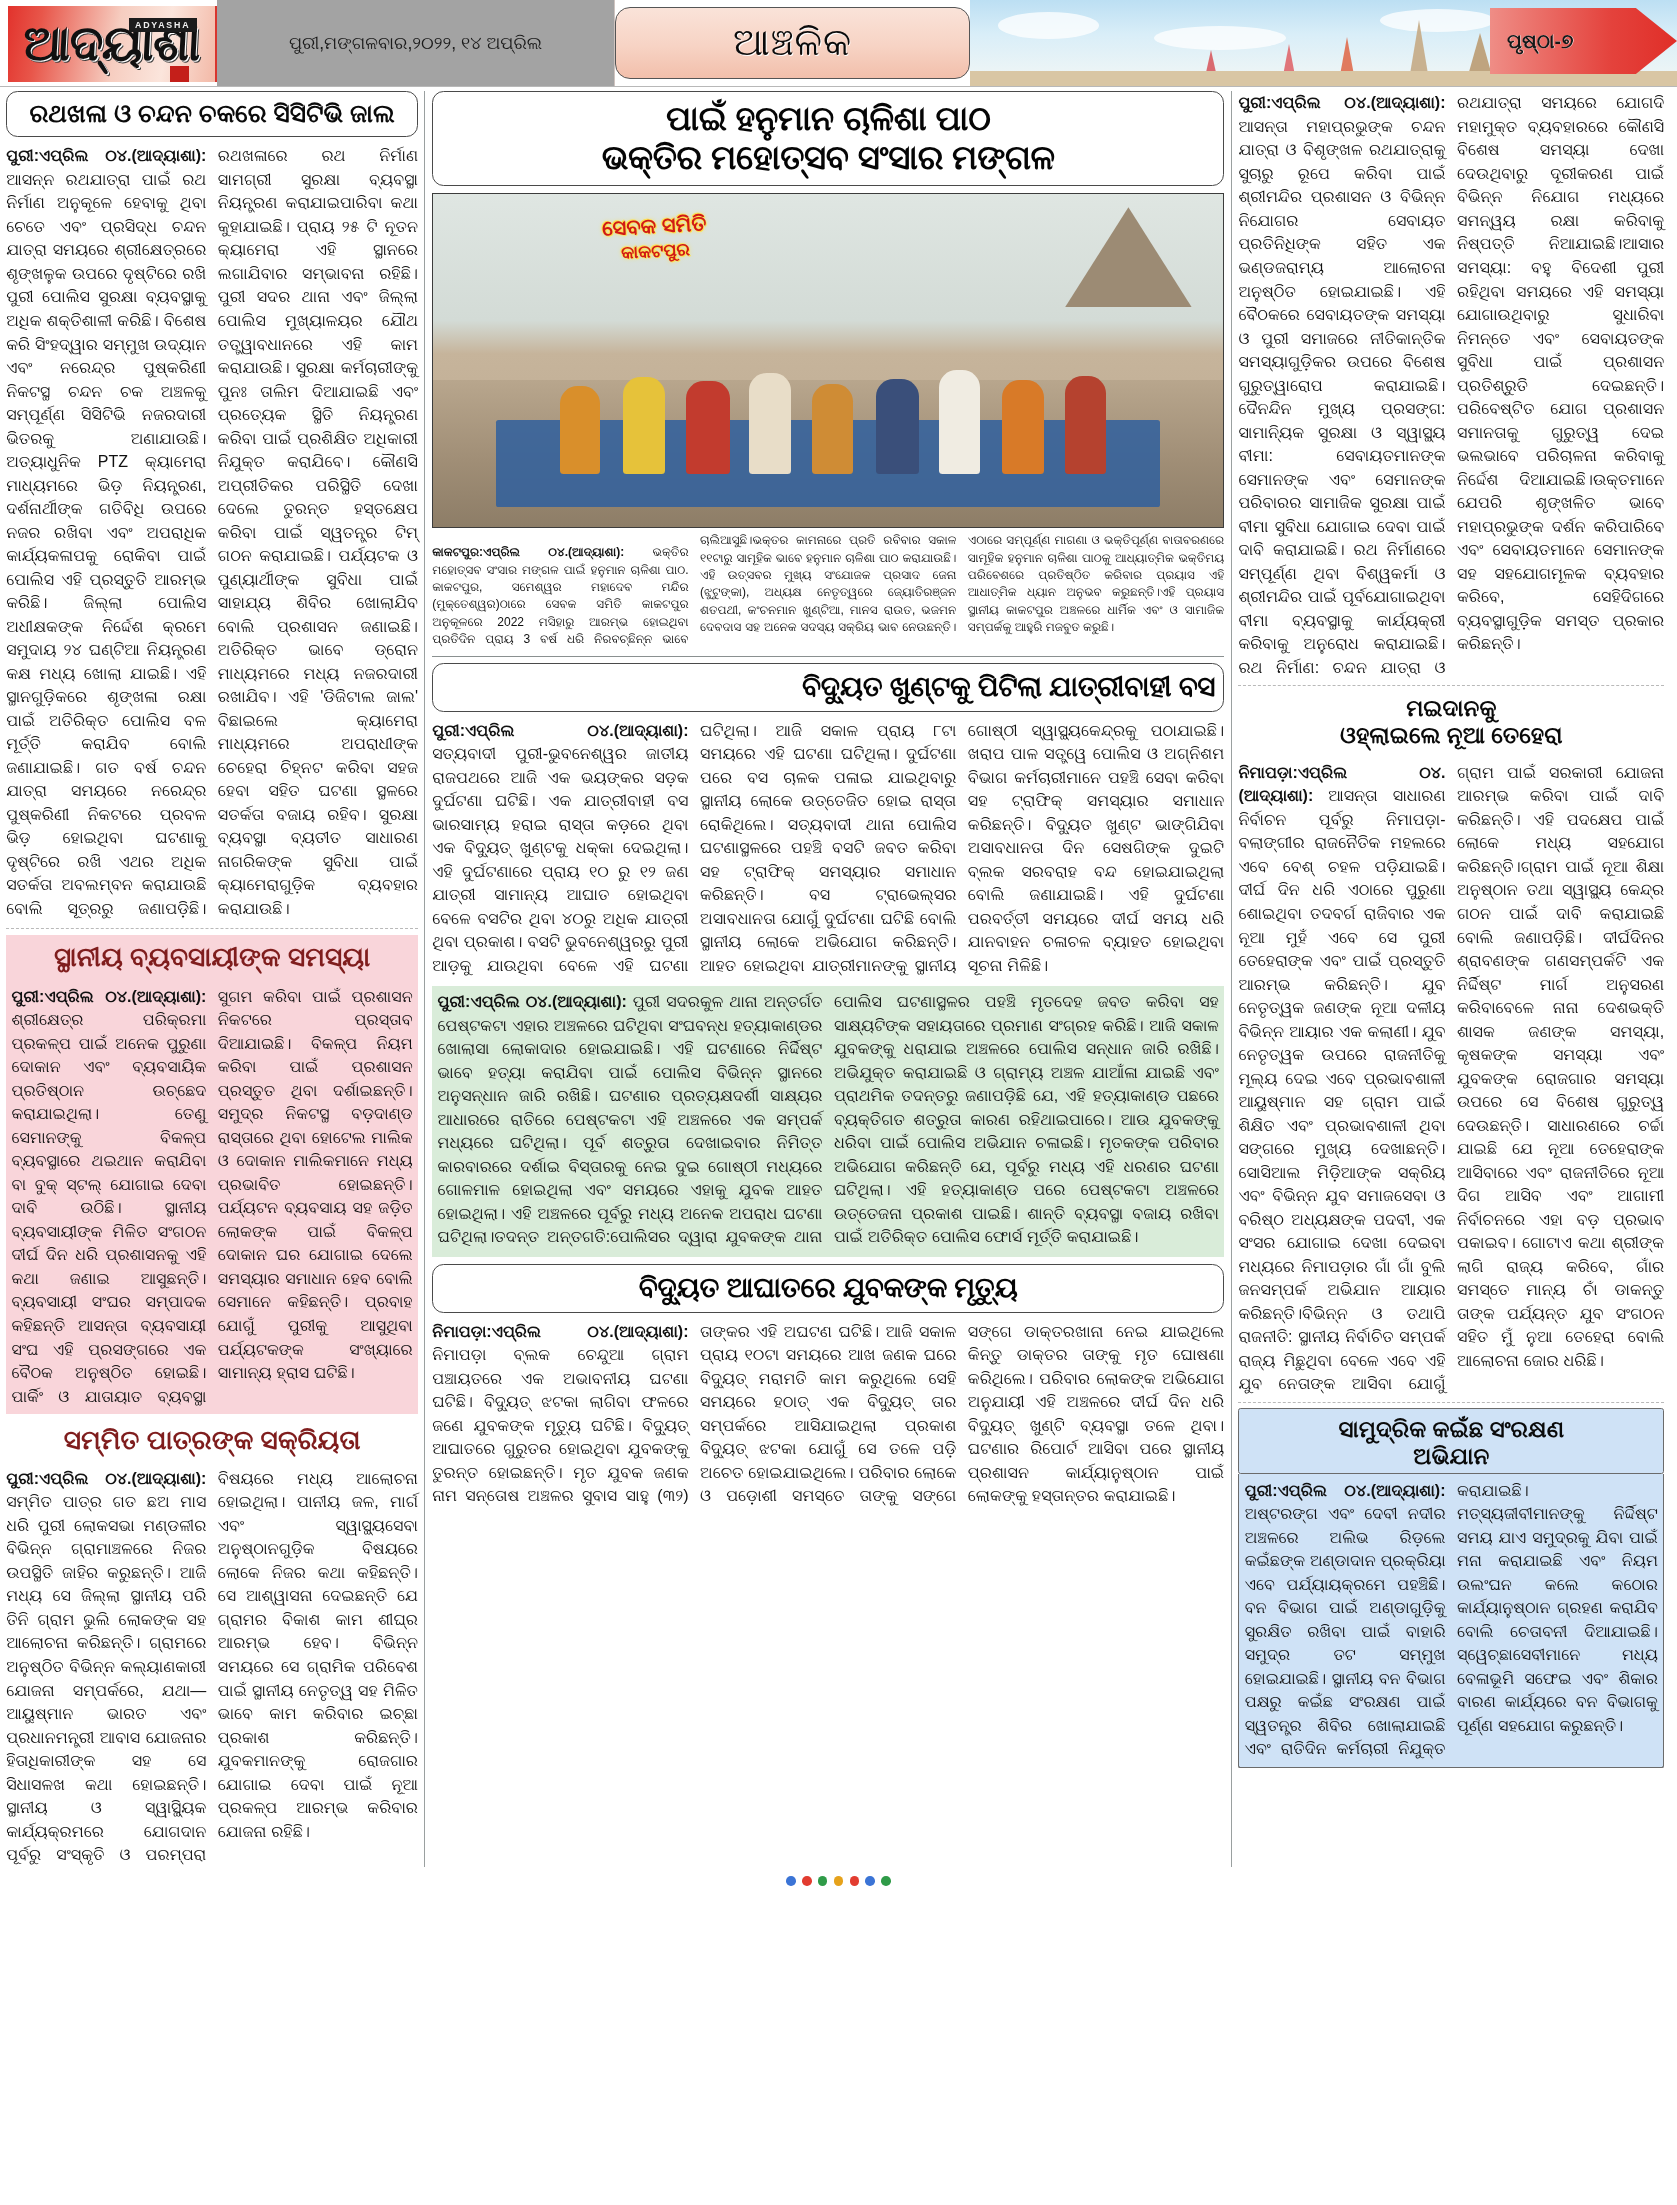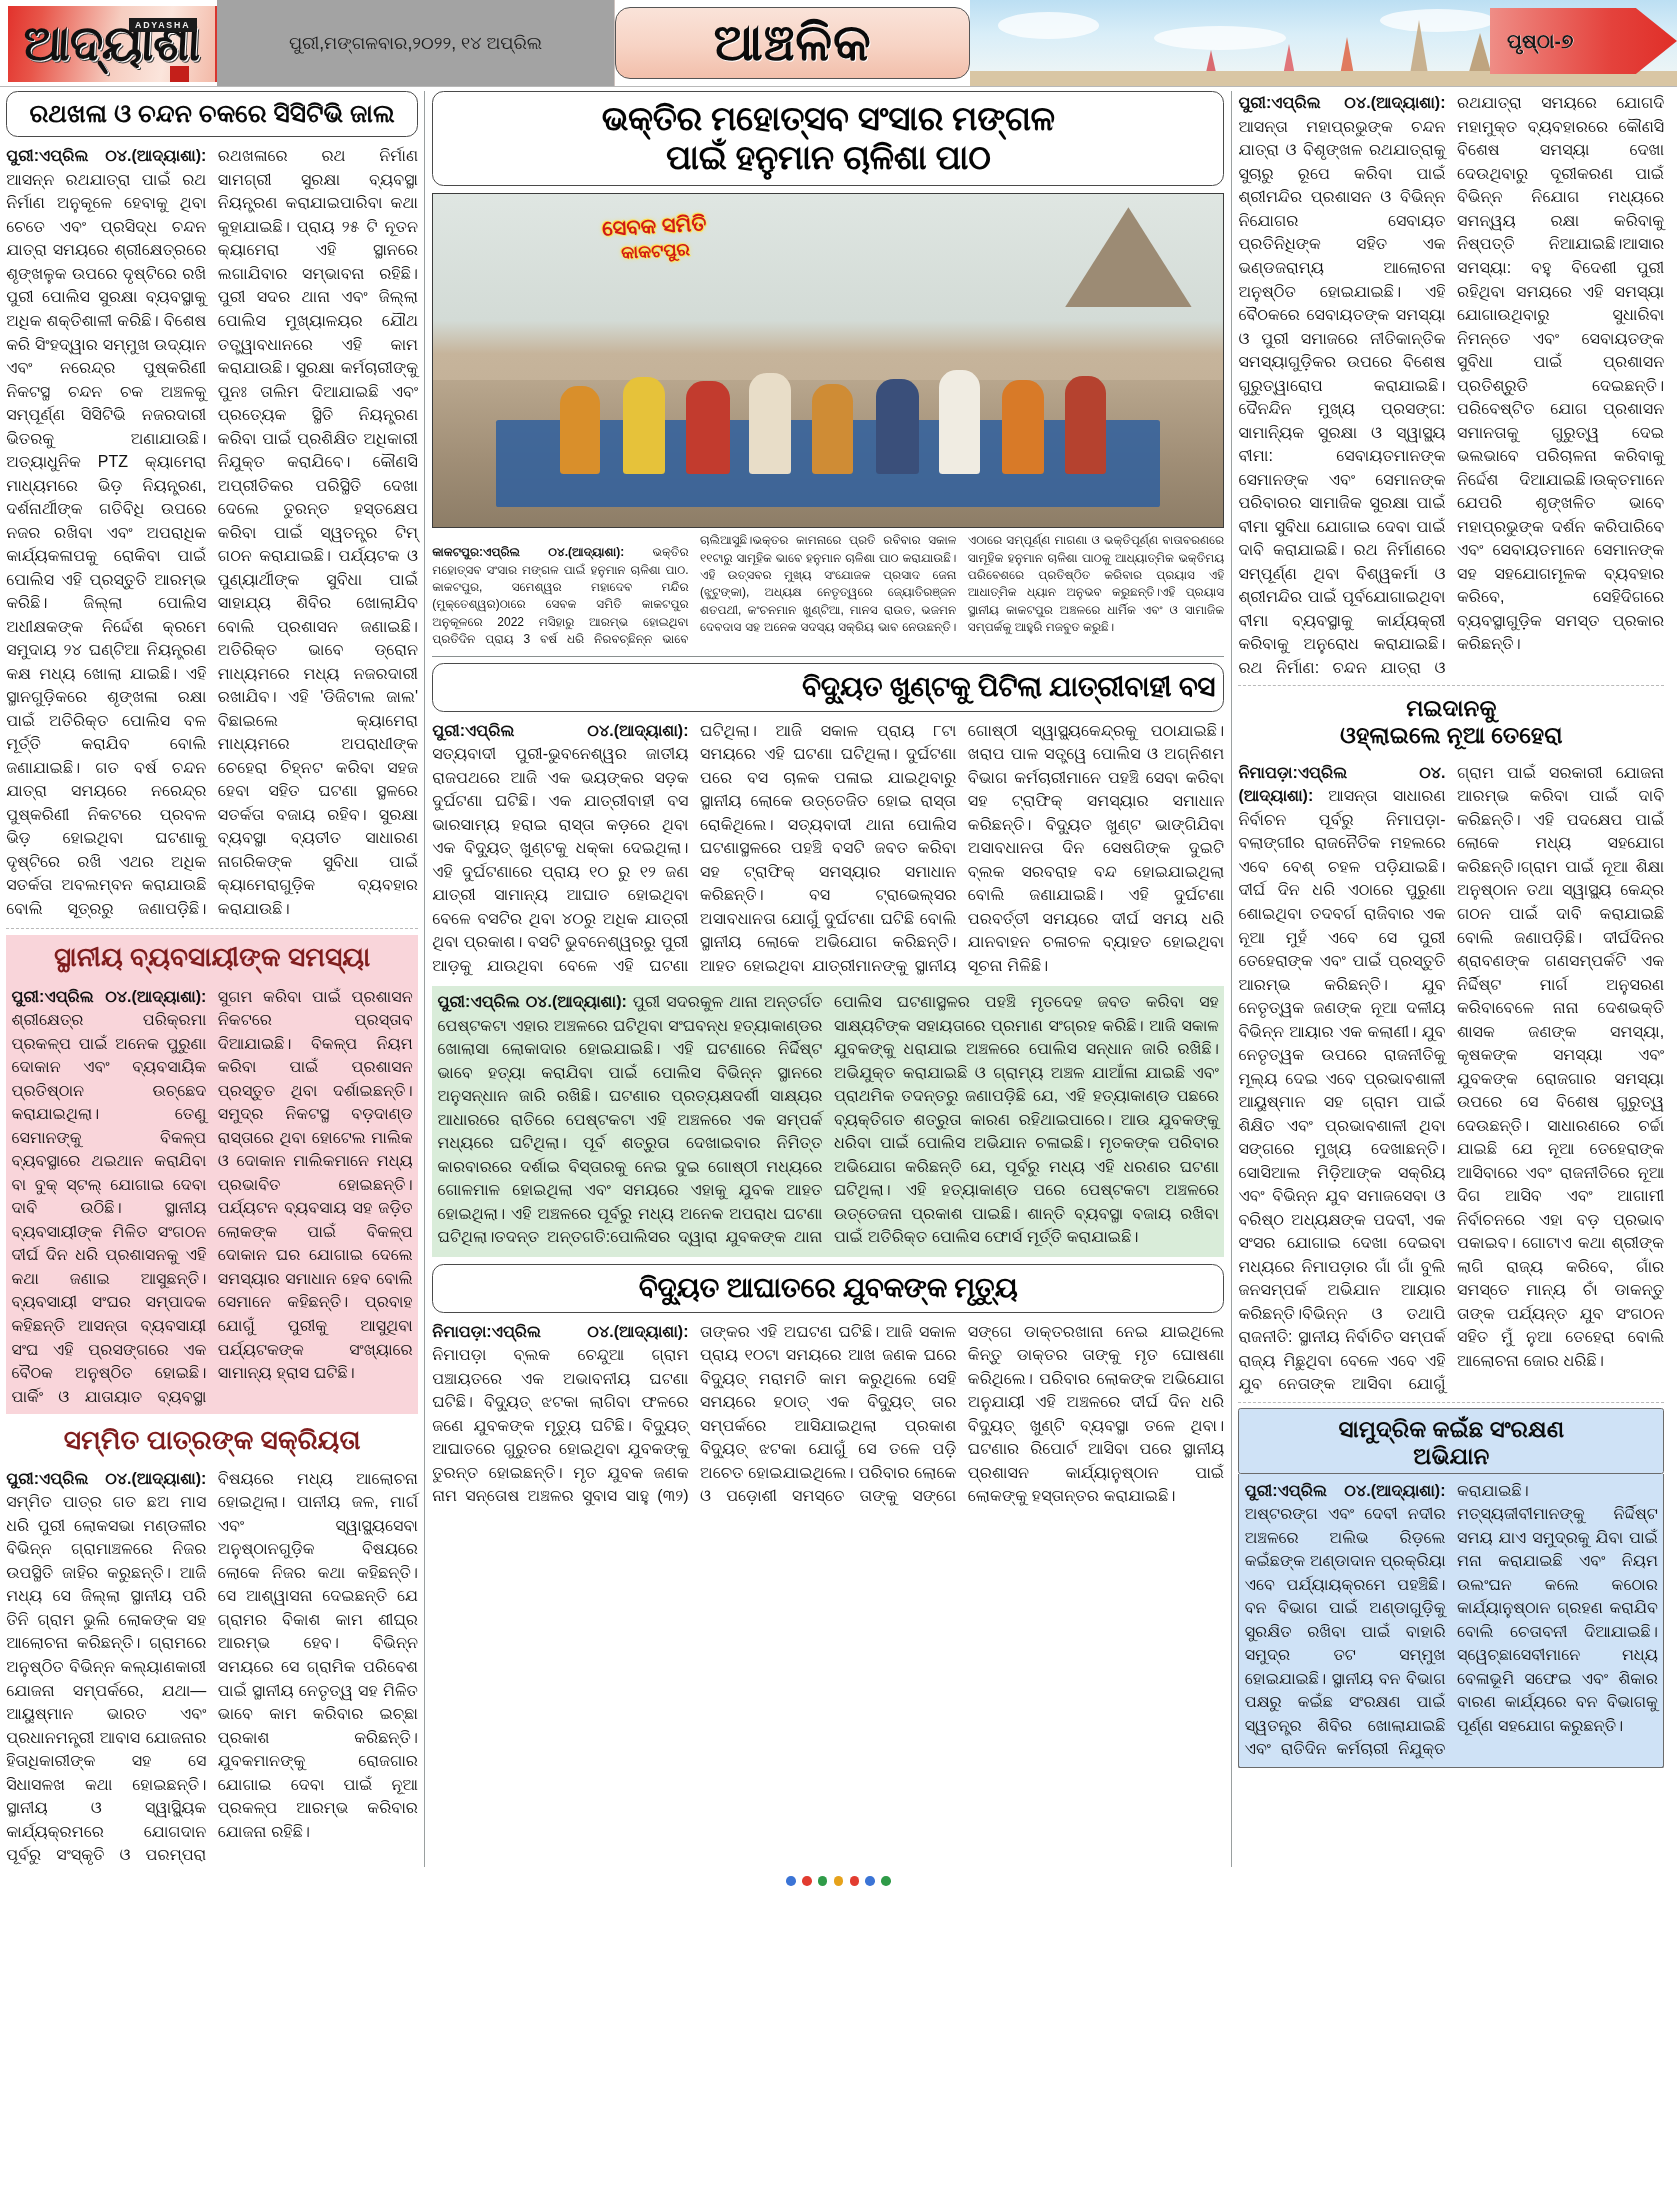--- a/index.html
+++ b/index.html
@@ -78,22 +78,22 @@
     flex:0 0 353px;
     margin:7px 0 7px 0;
     border:1.3px solid #555;
     border-radius:15px;
     background:linear-gradient(180deg,#fae3d9 0%,#f7d3c4 55%,#f2bfab 100%);
     display:flex;
     align-items:center;
     justify-content:center;
   }
   .section-chip span{
-    font-size:51px;
-    font-weight:bold;
+    font-size:38px;
+    font-weight:normal;
     color:#0b0b0b;
     text-shadow:0.9px 0.9px 0 #fff;
     letter-spacing:0.9px;
   }
   .temple-strip{
     flex:1 1 auto;
     position:relative;
     overflow:hidden;
     background:linear-gradient(180deg,#bcdff3 0%,#d9eef8 40%,#f3f7f5 100%);
   }
@@ -279,22 +279,22 @@
       </div>
       <div class="txt two">
         <p><span class="lead">ପୁରୀ:ଏପ୍ରିଲ ୦୪.(ଆଦ୍ୟାଶା):</span>
            <span>ସମ୍ମିତ ପାତ୍ର ଗତ ଛଅ ମାସ ଧରି ପୁରୀ ଲୋକସଭା ମଣ୍ଡଳୀର ବିଭିନ୍ନ ଗ୍ରାମାଞ୍ଚଳରେ ନିଜର ଉପସ୍ଥିତି ଜାହିର କରୁଛନ୍ତି। ଆଜି ମଧ୍ୟ ସେ ଜିଲ୍ଲା ସ୍ଥାନୀୟ ପରି ତିନି ଗ୍ରାମ ଭୁଲି ଲୋକଙ୍କ ସହ ଆଲୋଚନା କରିଛନ୍ତି। ଗ୍ରାମରେ ଅନୁଷ୍ଠିତ ବିଭିନ୍ନ କଲ୍ୟାଣକାରୀ ଯୋଜନା ସମ୍ପର୍କରେ, ଯଥା—ଆୟୁଷ୍ମାନ ଭାରତ ଏବଂ ପ୍ରଧାନମନ୍ତ୍ରୀ ଆବାସ ଯୋଜନାର ହିତାଧିକାରୀଙ୍କ ସହ ସେ ସିଧାସଳଖ କଥା ହୋଇଛନ୍ତି। ସ୍ଥାନୀୟ ଓ ସ୍ୱାସ୍ଥ୍ୟିକ କାର୍ଯ୍ୟକ୍ରମରେ ଯୋଗଦାନ ପୂର୍ବରୁ ସଂସ୍କୃତି ଓ ପରମ୍ପରା ବିଷୟରେ ମଧ୍ୟ ଆଲୋଚନା ହୋଇଥିଲା। ପାନୀୟ ଜଳ, ମାର୍ଗ ଏବଂ ସ୍ୱାସ୍ଥ୍ୟସେବା ଅନୁଷ୍ଠାନଗୁଡ଼ିକ ବିଷୟରେ ଲୋକେ ନିଜର କଥା କହିଛନ୍ତି। ସେ ଆଶ୍ୱାସନା ଦେଇଛନ୍ତି ଯେ ଗ୍ରାମର ବିକାଶ କାମ ଶୀଘ୍ର ଆରମ୍ଭ ହେବ। ବିଭିନ୍ନ ସମୟରେ ସେ ଗ୍ରାମିକ ପରିବେଶ ପାଇଁ ସ୍ଥାନୀୟ ନେତୃତ୍ୱ ସହ ମିଳିତ ଭାବେ କାମ କରିବାର ଇଚ୍ଛା ପ୍ରକାଶ କରିଛନ୍ତି। ଯୁବକମାନଙ୍କୁ ରୋଜଗାର ଯୋଗାଇ ଦେବା ପାଇଁ ନୂଆ ପ୍ରକଳ୍ପ ଆରମ୍ଭ କରିବାର ଯୋଜନା ରହିଛି।</span></p>
       </div>
     </div>
 
     <div class="col col-mid">
 
       <div class="hl-box">
+        <div class="hl-t2">ପାଇଁ ହନୁମାନ ଚାଳିଶା ପାଠ</div>
         <div class="hl-t2">ଭକ୍ତିର ମହୋତ୍ସବ ସଂସାର ମଙ୍ଗଳ</div>
-        <div class="hl-t2">ପାଇଁ ହନୁମାନ ଚାଳିଶା ପାଠ</div>
       </div>
 
       <div class="photo-wrap">
         <div class="ph-sky"></div>
         <div class="ph-temple"></div>
         <div class="ph-floor"></div>
         <div class="ph-mat"></div>
 
         <div class="ph-banner">
           <span>ସେବକ ସମିତି</span>

